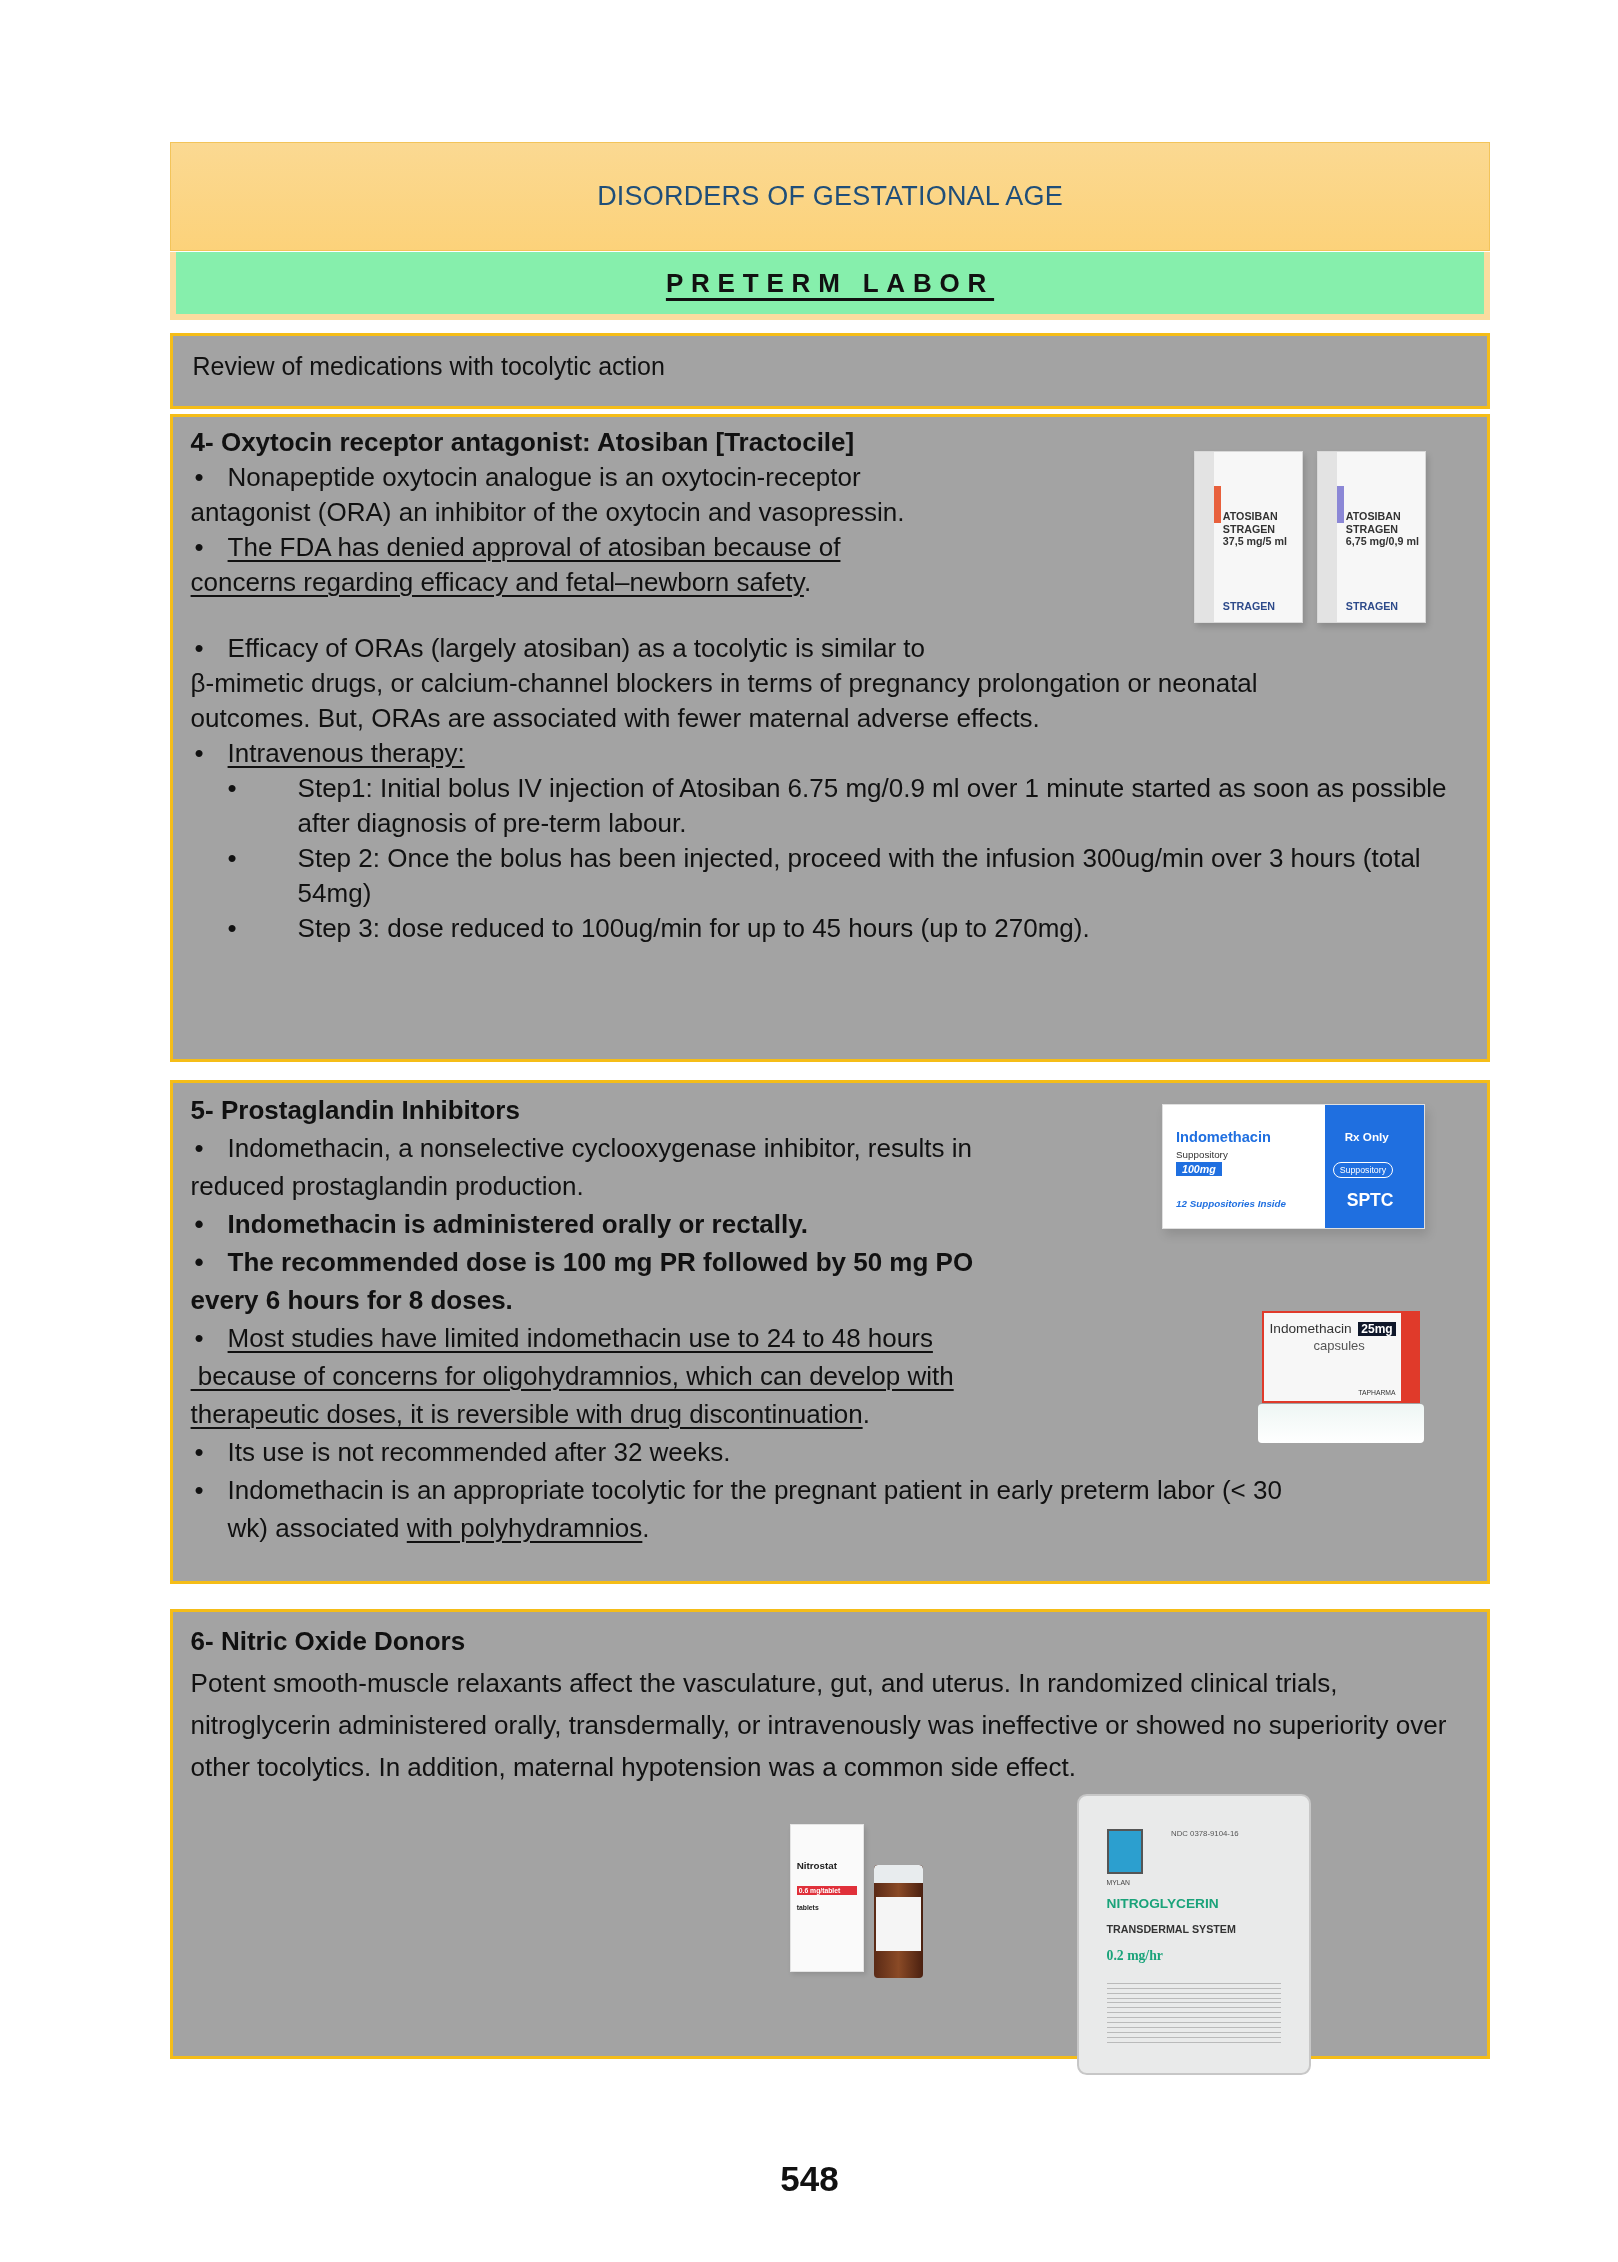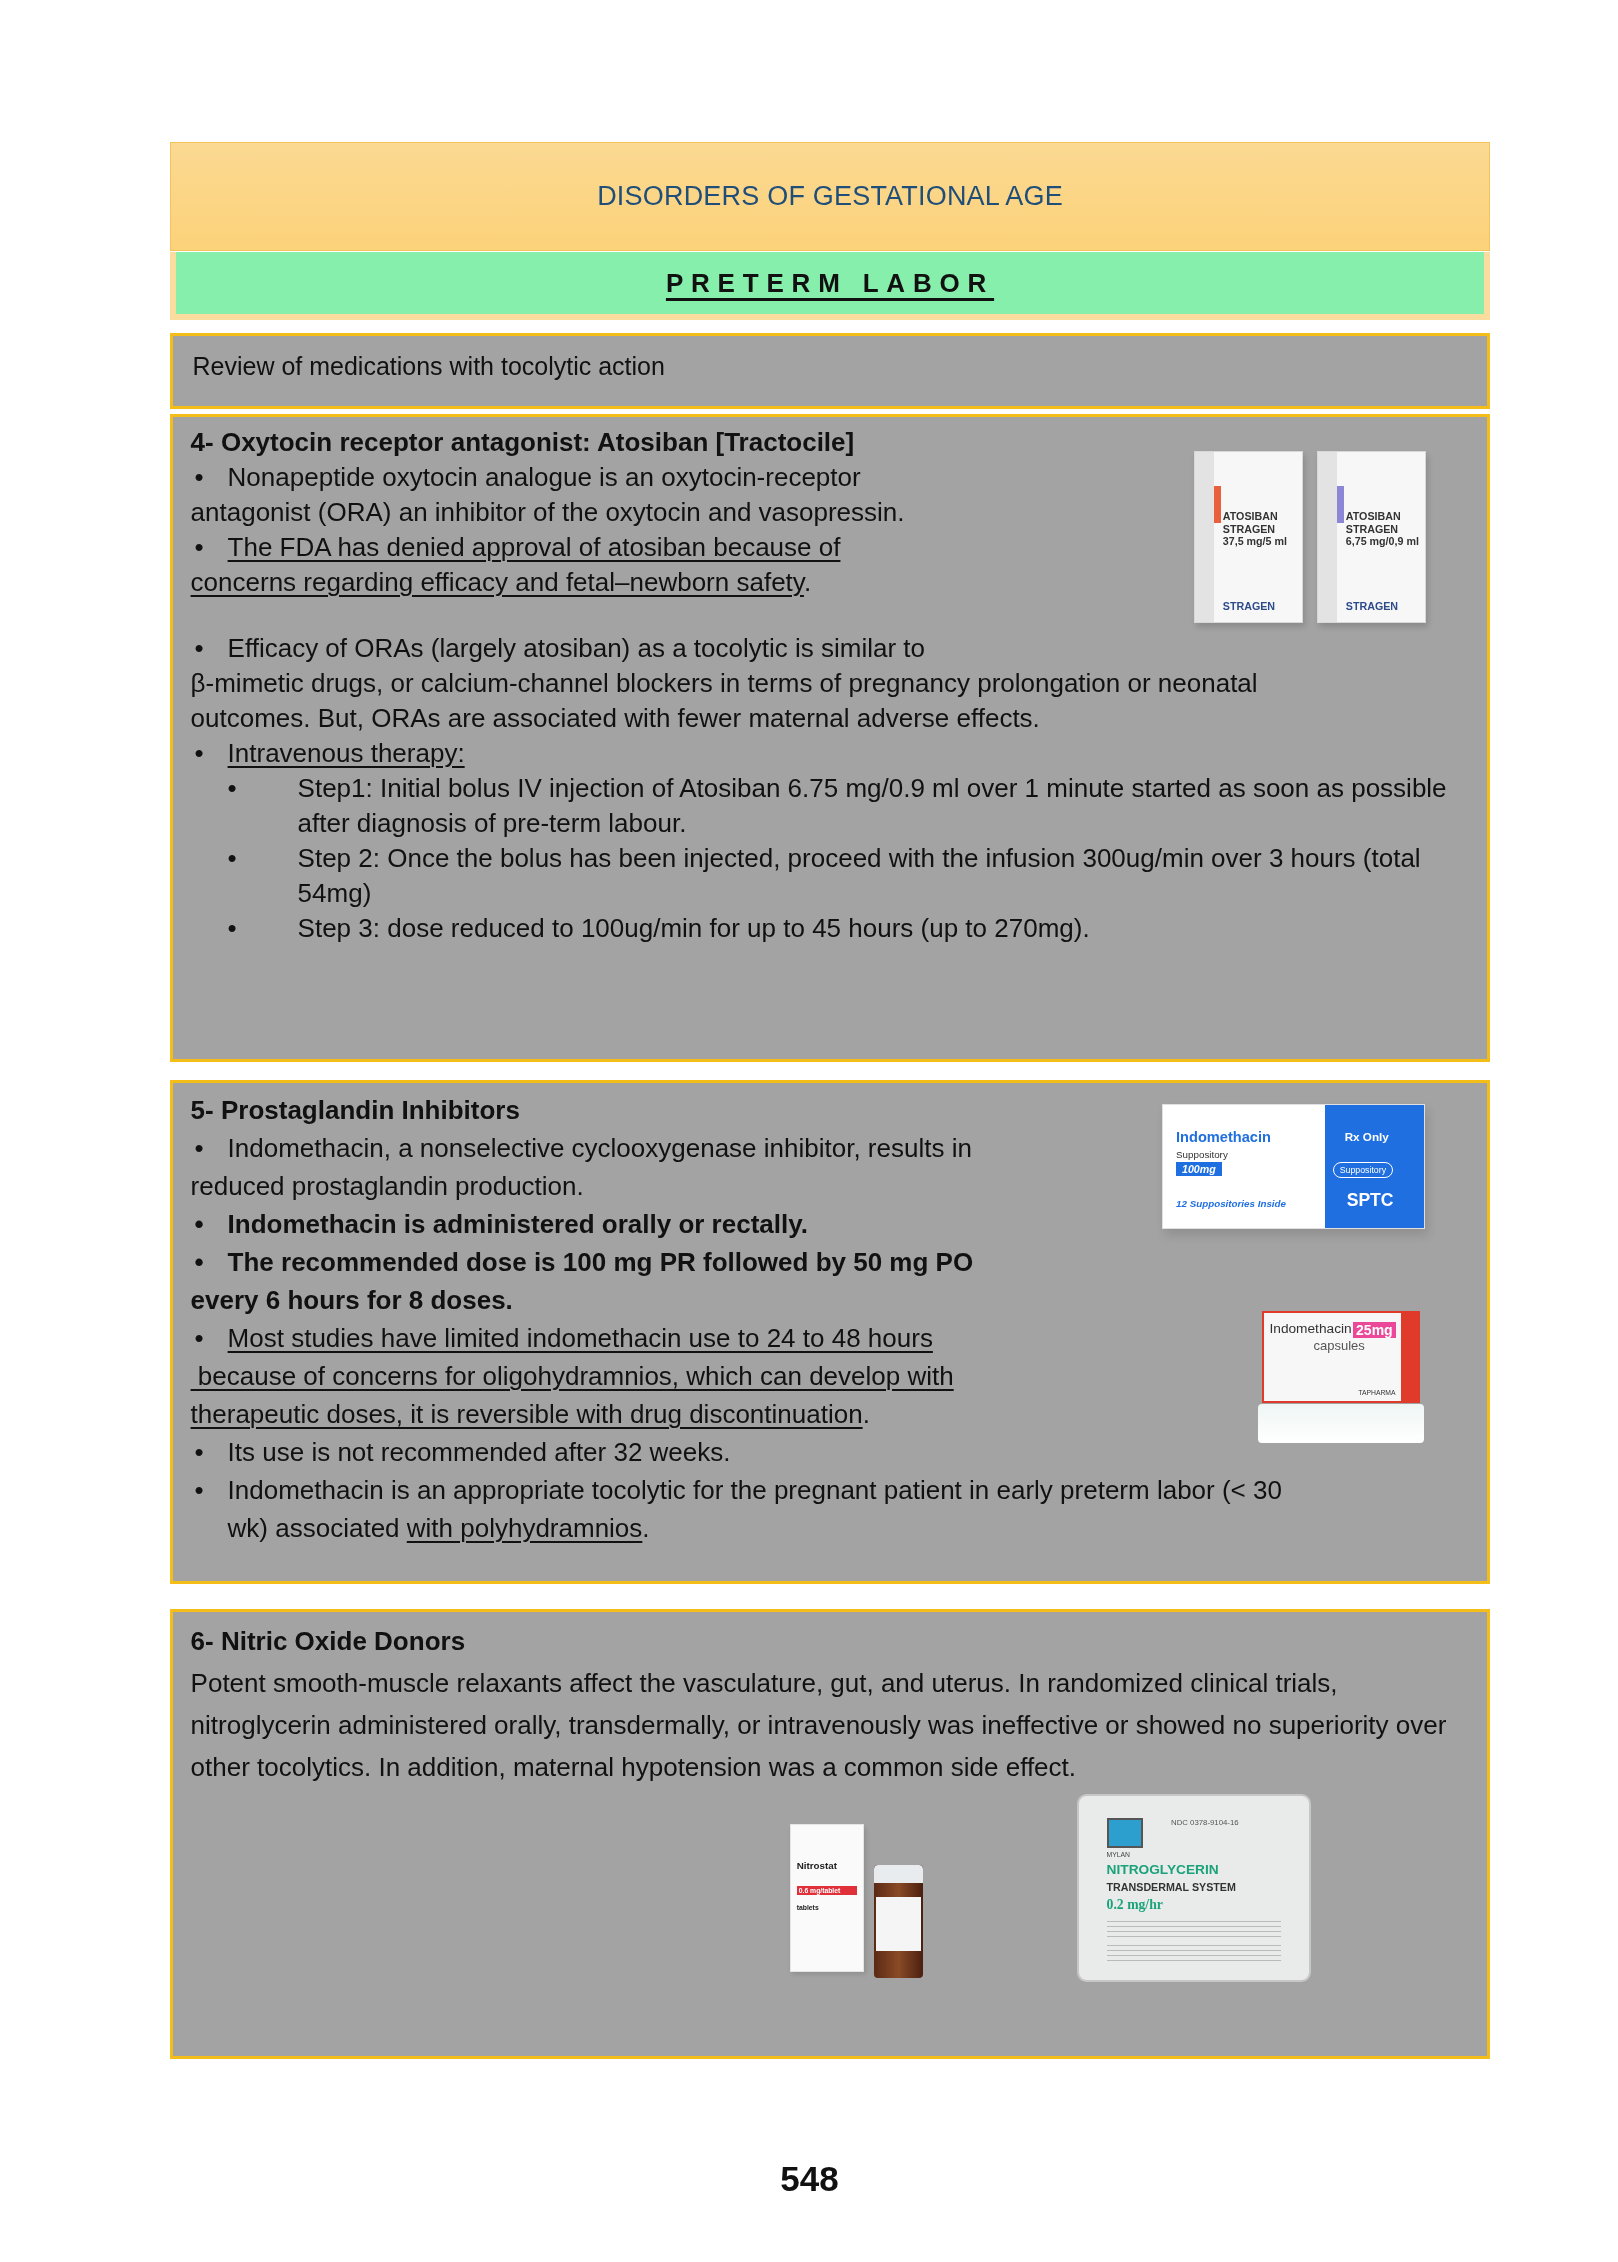--- a/index.html
+++ b/index.html
@@ -42,21 +42,21 @@
   .ind-name { position:absolute; left:5%; top:20%; color:#1f6fe0; font-weight:bold; font-size:14.6px; line-height:14.6px; }
   .ind-sub { position:absolute; left:5%; top:36%; color:#333; font-size:9.8px; }
   .ind-dose { position:absolute; left:5%; top:46%; background:#1f6fe0; color:#fff; font-size:10.7px; font-weight:bold; padding:1px 5.9px; font-style:italic; }
   .ind-foot { position:absolute; left:5%; top:76%; color:#1f6fe0; font-size:9.8px; font-weight:bold; font-style:italic; }
   .ind-rx { position:absolute; top:20%; left:20%; font-size:11.7px; font-weight:bold; }
   .ind-supp { position:absolute; top:46%; left:8%; font-size:8.8px; border:1px solid #fff; border-radius:9.8px; padding:2px 5.9px; }
   .ind-sptc { position:absolute; bottom:14%; left:22%; font-size:17.6px; font-weight:bold; }
   .cap-box { background:#f7f7f7; border:2.9px solid #e03a2a; border-right-width:19.5px; }
   .cap-name { position:absolute; left:4%; top:10%; font-size:13.7px; color:#333; line-height:13.7px; }
   .cap-sub { position:absolute; left:4%; top:28%; font-size:13px; color:#555;padding-left:44px; }
-  .cap-dose { position:absolute; right:4%; top:10%; background:#ec4899; color:#fff; font-size:14px; font-weight:bold; padding:0 2.9px;text-align:right; }
+  .cap-dose { position:absolute; right:4%; top:10%; background:#0f172a; color:#fff; font-size:12px; font-weight:bold; padding:0 2.9px;text-align:right; }
   .cap-foot { position:absolute; right:4%; bottom:6%; font-size:6.8px; color:#333; }
   .blister { position:absolute; background:linear-gradient(#eef6f4,#ffffff); border-radius:3.9px; }
   .nit-box { background:#fafafa; border:1px solid #e4e4e4; box-shadow:2px 2.9px 4.9px rgba(0,0,0,0.12); }
   .nit-name { position:absolute; left:8%; top:24%; font-size:9.8px; font-weight:bold; color:#222; }
   .nit-red { position:absolute; left:8%; top:42%; width:84%; background:#e0303a; color:#fff; font-size:6.8px; font-weight:bold; padding:1px 2px; box-sizing:border-box; }
   .nit-bottle { background:linear-gradient(90deg,#5a2a16,#8a4a26 50%,#4a2010); border-radius:3.9px; }
   .nit-cap { position:absolute; left:0; top:0; width:100%; height:16%; background:#e8ecee; border-radius:3.9px 3.9px 0 0; }
   .nit-label { position:absolute; left:4%; top:28%; width:92%; height:48%; background:#f5f5f5; }
   .patch { background:#e9eaea; border:2px solid #c7c7c7; border-radius:9.8px; }
   .patch-logo { position:absolute; left:12%; top:12%; width:16%; height:16%; background:#2c9fcf; border:2px solid #555; box-sizing:border-box; }
@@ -152,21 +152,21 @@
 <div class="pkg nit-box" style="left:790px;top:1824px;width:74px;height:148px;">
   <div class="nit-name">Nitrostat</div>
   <div class="nit-red">0.6 mg/tablet</div>
   <div class="nit-name" style="top:54%;font-size:6.8px;">tablets</div>
 </div>
 <div class="pkg nit-bottle" style="left:874px;top:1865px;width:49px;height:113px;">
   <div class="nit-cap"></div>
   <div class="nit-label"></div>
 </div>
 
-<div class="pkg patch" style="left:1077px;top:1794px;width:234px;height:188px;">
+<div class="pkg patch" style="left:1077px;top:1794px;width:234px;height:281px;">
   <div class="patch-logo"></div>
   <div class="patch-ndc">NDC 0378-9104-16</div>
   <div class="patch-mylan">MYLAN</div>
   <div class="patch-t1">NITROGLYCERIN</div>
   <div class="patch-t2">TRANSDERMAL SYSTEM</div>
   <div class="patch-t3">0.2 mg/hr</div>
   <div class="patch-lines"></div>
 </div>
 
 <div class="abs page-number">548</div>

